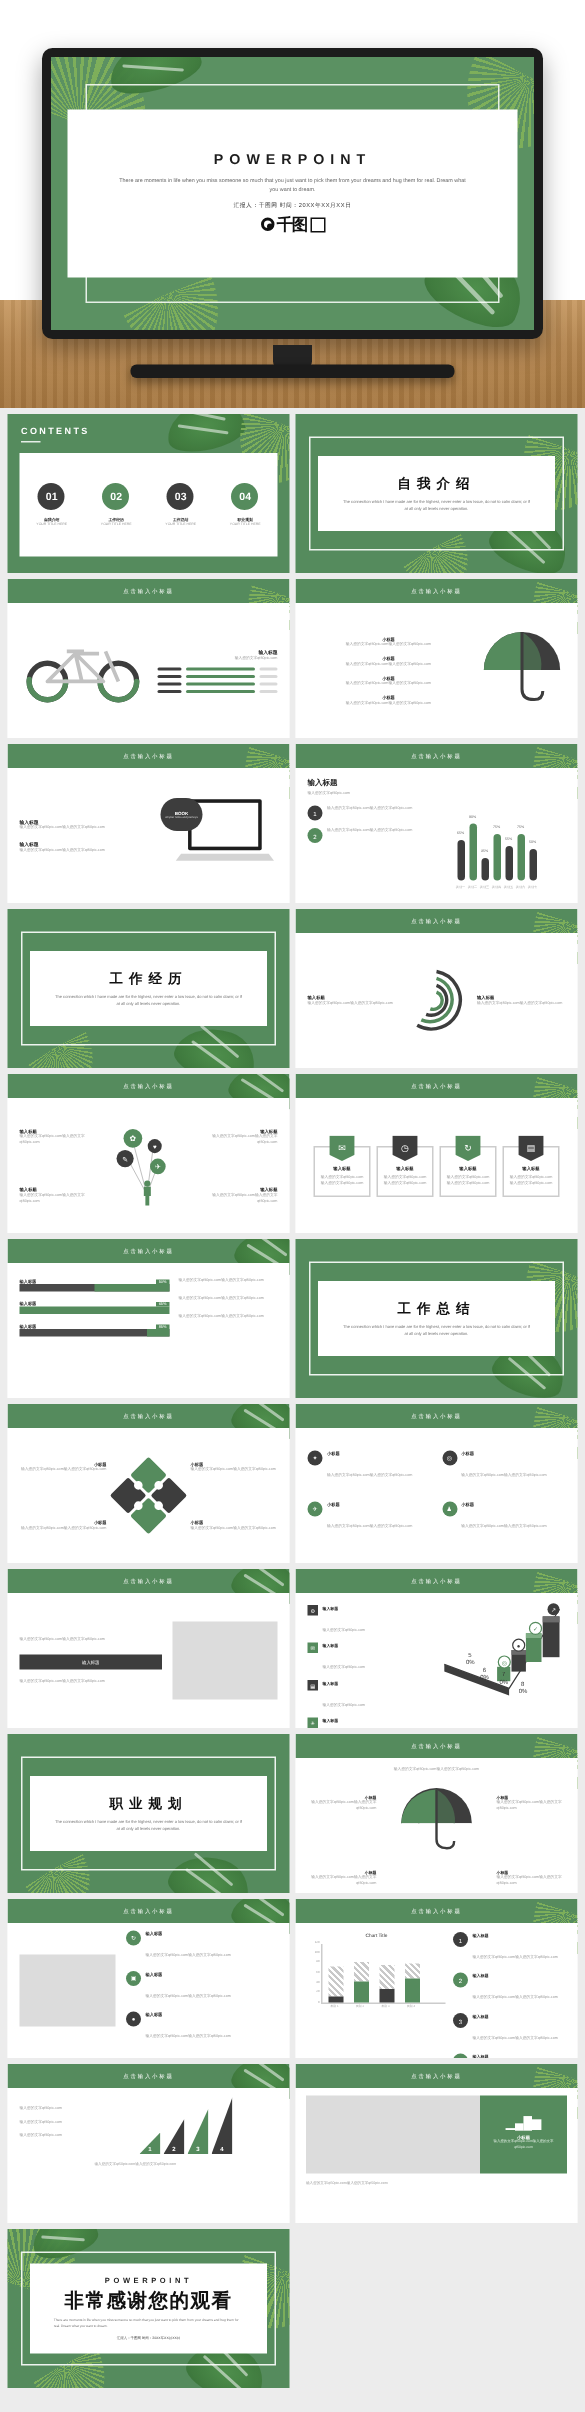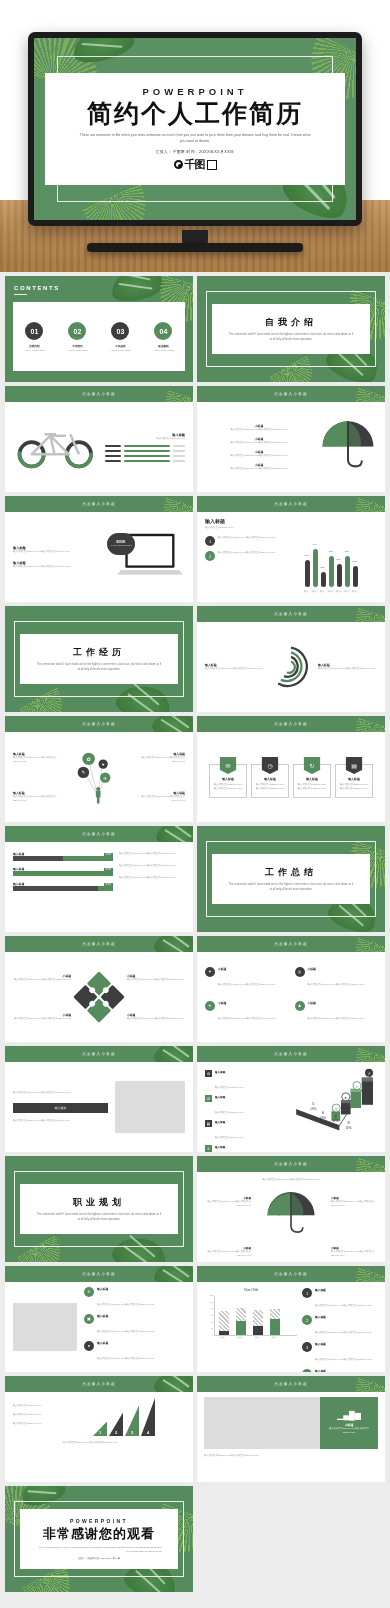--- a/index.html
+++ b/index.html
@@ -158,21 +158,20 @@
 
         <div class="leaf palm" style="left:-16px;top:-6px;width:86px;height:52px;transform:rotate(18deg);"></div>
         <div class="leaf mons" style="left:38px;top:-12px;width:62px;height:34px;transform:rotate(-14deg);"></div>
         <div class="leaf palm" style="right:-24px;top:10px;width:78px;height:50px;transform:rotate(-150deg);"></div>
         <div class="leaf mons" style="right:6px;bottom:6px;width:66px;height:44px;transform:rotate(28deg);"></div>
         <div class="leaf palm" style="left:54px;bottom:-18px;width:64px;height:44px;transform:rotate(156deg);"></div>
 
         <div class="slide-title-inner"></div>
         <div class="slide-title-white">
           <div class="ppt-kicker">POWERPOINT</div>
-          <div class="ppt-main">简约个人工作简历</div>
           <div class="ppt-en">There are moments in life when you miss someone so much that you just want to pick them from your dreams and hug them for real. Dream what you want to dream.</div>
           <div class="ppt-meta">汇报人：千图网   时间：20XX年XX月XX日</div>
           <div class="brand">
             <span class="brand-o"></span>
             <span class="brand-t">千图</span>
             <span class="brand-box"></span>
           </div>
         </div>
       </div>
     </div>
@@ -885,21 +884,21 @@
       </div>
     </div>
 
     <div class="slide s-green">
       <div class="leaf palm" style="left:-18px;top:-6px;width:70px;height:46px;transform:rotate(18deg);"></div>
       <div class="leaf mons" style="left:16px;top:-10px;width:44px;height:28px;transform:rotate(-14deg);"></div>
       <div class="leaf palm" style="right:-18px;top:26px;width:58px;height:40px;transform:rotate(-156deg);"></div>
       <div class="leaf mons" style="right:16px;bottom:-6px;width:52px;height:34px;transform:rotate(24deg);"></div>
       <div class="leaf palm" style="left:22px;bottom:-16px;width:48px;height:34px;transform:rotate(152deg);"></div>
       <div class="sec-inner"></div>
-      <div style="position:absolute;left:8%;top:22%;right:8%;bottom:22%;background:#fff;display:flex;flex-direction:column;align-items:center;justify-content:center;text-align:right;">
+      <div style="position:absolute;left:8%;top:22%;right:8%;bottom:22%;background:#fff;display:flex;flex-direction:column;align-items:center;justify-content:center;text-align:left;">
         <div style="font-size:5px;letter-spacing:2.4px;font-weight:700;color:#1d1d1d;">POWERPOINT</div>
         <div style="font-size:13px;font-weight:900;letter-spacing:1px;color:#111;margin-top:1px;">非常感谢您的观看</div>
         <div style="font-size:2.2px;color:#777;line-height:1.7;margin-top:3px;max-width:80%;">There are moments in life when you miss someone so much that you just want to pick them from your dreams and hug them for real. Dream what you want to dream.</div>
         <div style="font-size:2.3px;color:#444;margin-top:3px;">汇报人：千图网   时间：20XX年XX月XX日</div>
       </div>
     </div>
 
     <div class="slide" style="background:#ececec;"></div>
 
   </div>

